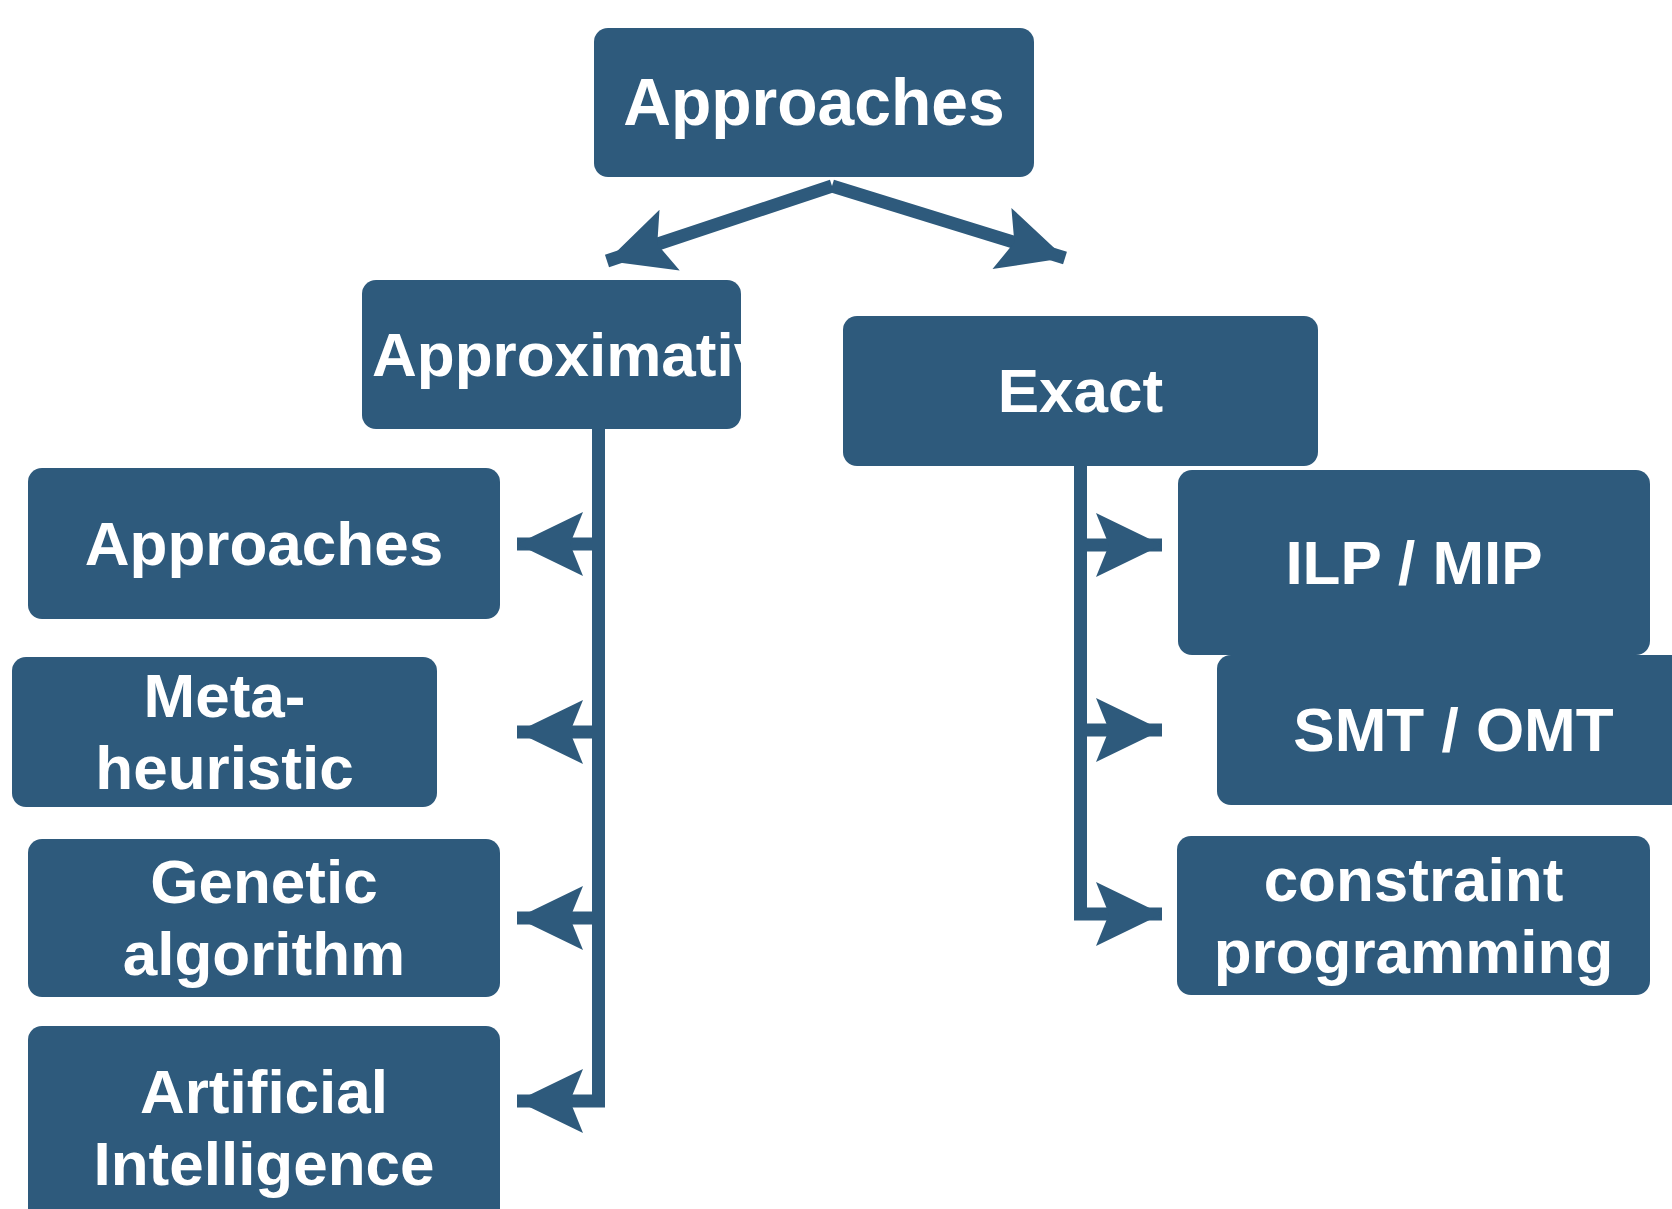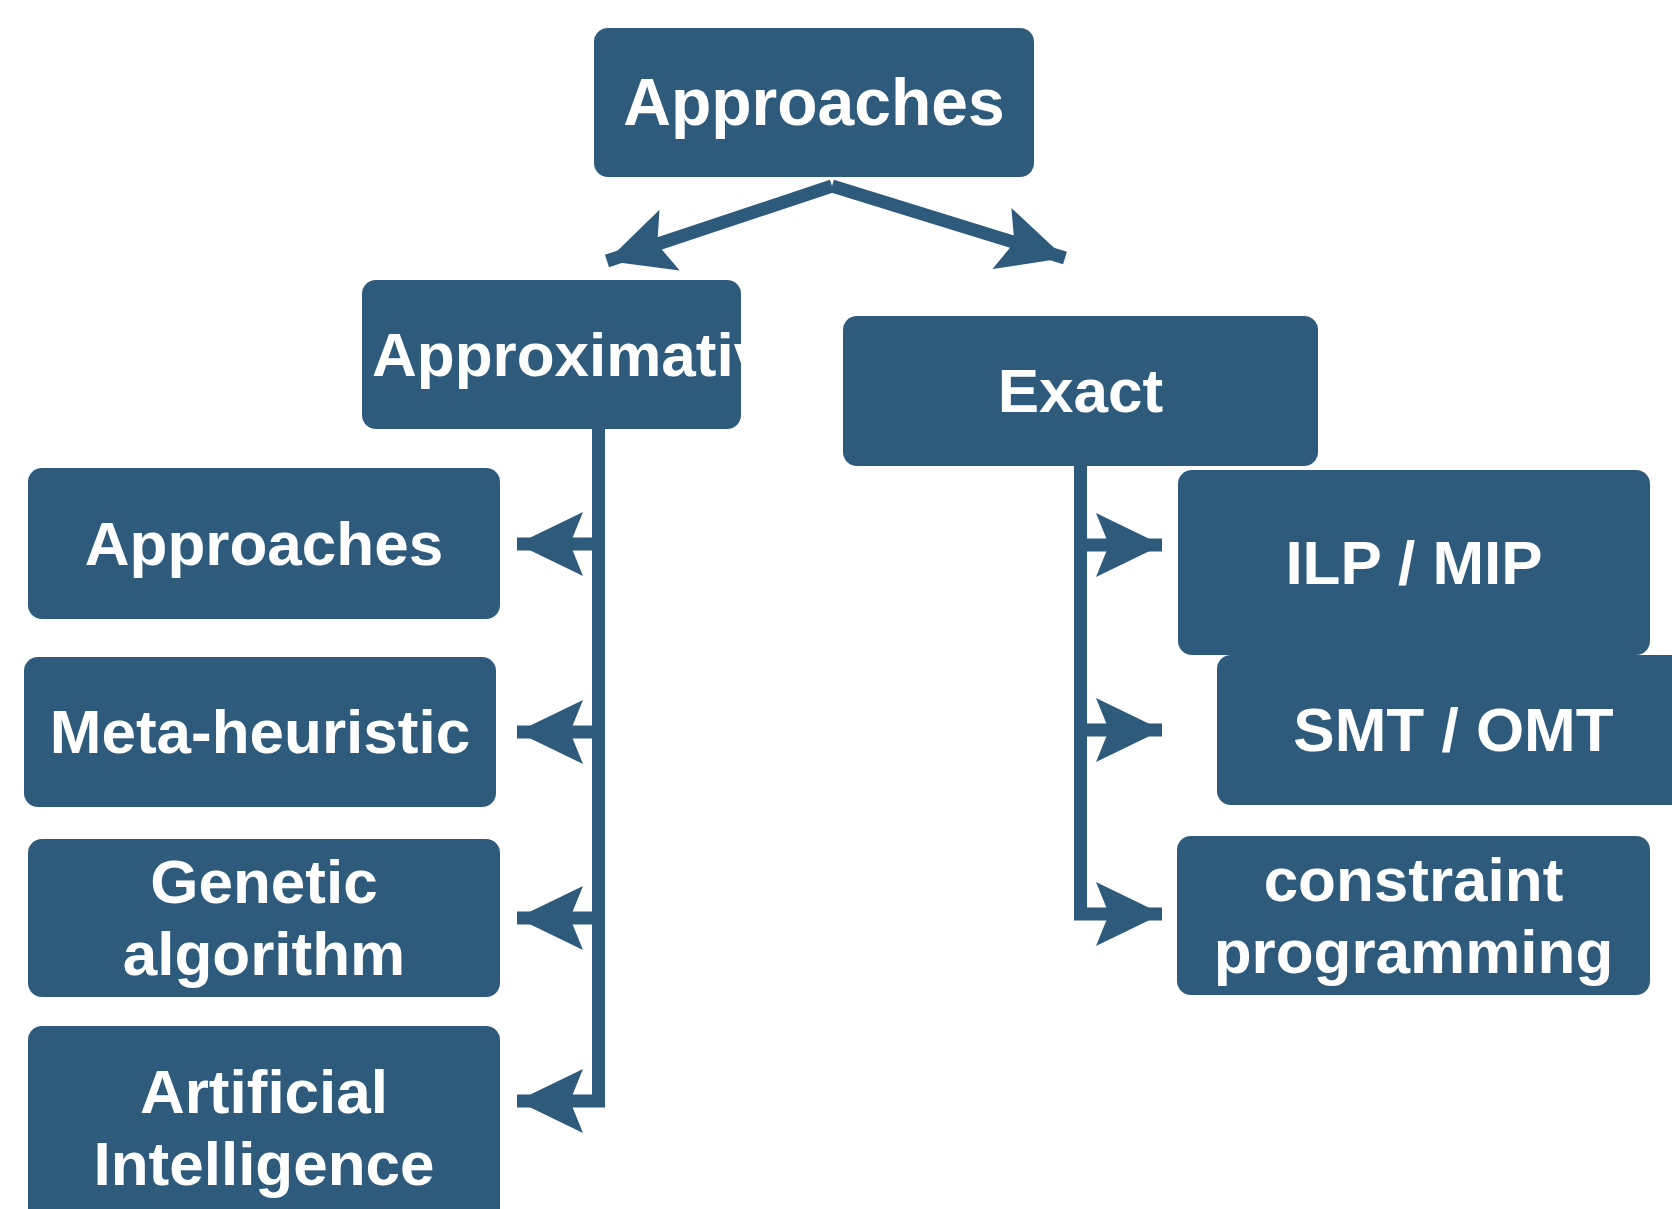--- a/index.html
+++ b/index.html
@@ -40,21 +40,21 @@
     box-sizing:border-box;
     padding:0 10px;
   }
   .node.root{font-size:66px;}
   .node span{display:block;width:100%;}
   
   #n-approaches              {left:594px; top:28px;   width:440px; height:149px;}
   #n-approximative           {left:362px; top:280px;  width:379px; height:149px;}
   #n-exact                   {left:843px; top:268px;  width:475px; height:150px;margin-top:48px;}
   #n-heuristic               {left:28px;  top:468px;  width:472px; height:151px;}
-  #n-meta-heuristic          {left:24px;  top:657px;  width:472px; height:150px;}
+  #n-meta-heuristic          {left:12px;  top:657px;  width:425px; height:150px;}
   #n-genetic-algorithm       {left:28px;  top:839px;  width:472px; height:158px;justify-content:flex-end;}
   #n-artificial-intelligence {left:28px;  top:1026px; width:472px; height:204px;}
   #n-ilp-mip                 {left:1178px;top:470px;  width:472px; height:185px;}
   #n-smt-omt                 {left:1217px;top:655px;  width:473px; height:150px;}
   #n-constraint-programming  {left:1177px;top:836px;  width:473px; height:159px;}
 </style>
 </head>
 <body>
 
 <div class="stage">

